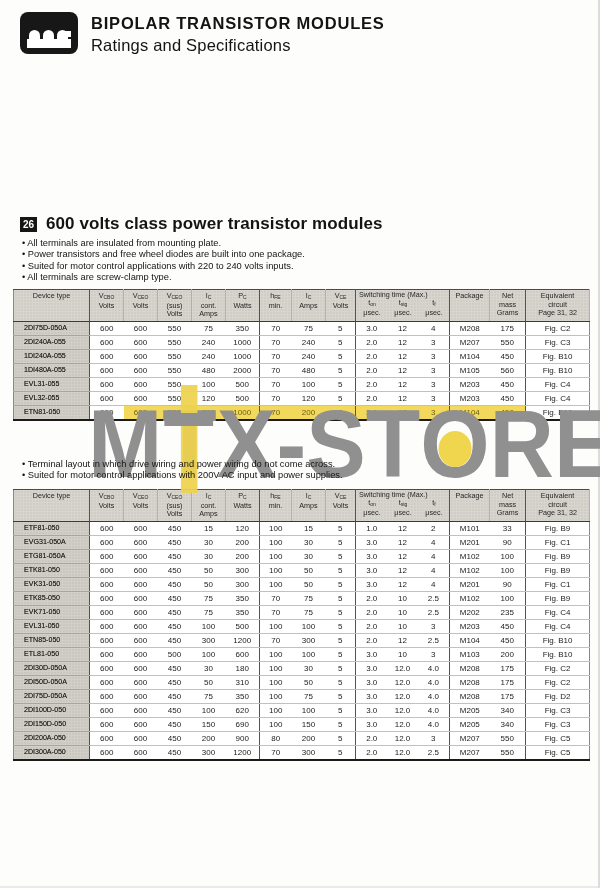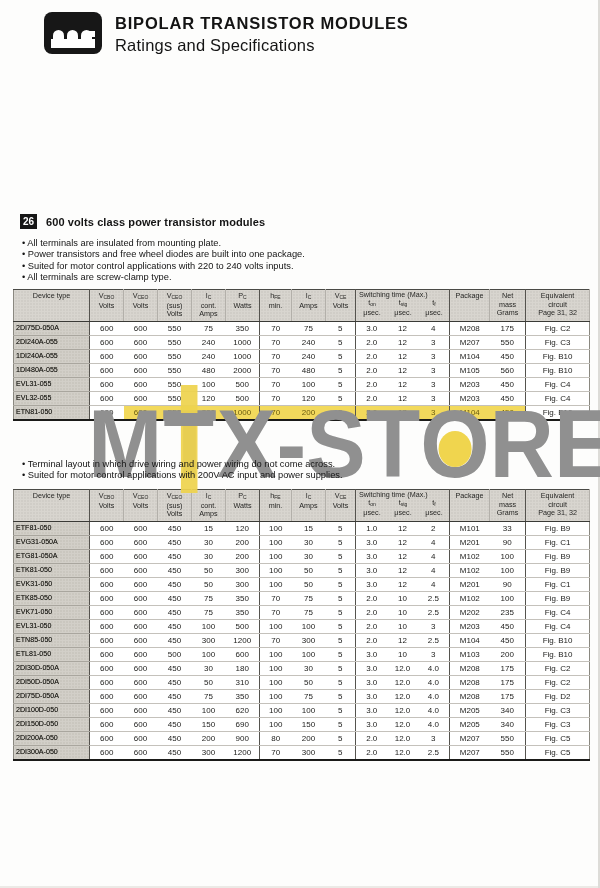--- a/index.html
+++ b/index.html
@@ -1,55 +1,55 @@
 <!DOCTYPE html>
 <html><head>
 <meta charset="utf-8">
 <style>
   html,body{margin:0;padding:0;background:#e9e8e5;}
   .page{position:relative;width:600px;height:888px;background:#fdfdfc;overflow:hidden;
         font-family:"Liberation Sans",sans-serif;color:#141414;
         box-shadow:inset -2px 0 0 #dddcd8, inset 0 -2px 0 #eceae6;}
   
-  .doc-header{position:absolute;left:20px;top:12px;display:flex;align-items:flex-start;margin-left:24px;}
+  .doc-header{position:absolute;left:20px;top:12px;display:flex;align-items:flex-start;}
   .logo{width:58px;height:42px;background:#171717;border-radius:8px;position:relative;flex:none;}
   .logo .strip{position:absolute;left:7px;right:7px;bottom:6px;height:9px;background:#fff;}
   .logo .hump{position:absolute;bottom:15px;width:11px;height:9px;background:#fff;border-radius:6px 6px 0 0;}
   .logo .h1{left:9px;} .logo .h2{left:23px;} .logo .h3{left:37px;}
   .logo .sq{position:absolute;right:7px;bottom:17px;width:6px;height:6px;background:#fff;}
   .titles{margin-left:13px;padding-top:1px;}
   .t1{font-size:16.5px;font-weight:bold;letter-spacing:0.8px;line-height:21px;}
   .t2{font-size:16.5px;line-height:22px;letter-spacing:0.2px;}
   
   .section{position:absolute;left:20px;display:flex;align-items:center;gap:9px;z-index:5;}
   #sec26{top:214px;} #sec27{top:436px;}
   .secnum{width:17px;height:15px;background:#161616;color:#fff;font-size:10px;font-weight:bold;
           display:flex;align-items:center;justify-content:center;flex:none;}
-  .sectitle{font-size:11px;font-weight:bold;letter-spacing:0.1px;}
+  .sectitle{font-size:17px;font-weight:bold;letter-spacing:0.1px;}
   .bullets{position:absolute;left:22px;z-index:5;}
   #bul26{top:238px;} #bul27{top:459px;}
   .bullets div{font-size:9.3px;line-height:11.4px;}
   .bullets div::before{content:"•  ";}
   
   table.tbl{position:absolute;left:13px;width:575px;border-collapse:collapse;table-layout:fixed;z-index:2;
             background:#fff;border-left:1px solid #8a8880;border-right:1px solid #8a8880;}
   #tbl26{top:289px;} #tbl27{top:489px;}
   .tbl th,.tbl td{padding:0;margin:0;}
   .tbl thead th{height:31px;vertical-align:top;font-weight:normal;text-align:center;
       border-top:1.2px solid #4a4a46;border-bottom:1.5px solid #3a3a36;
       background-color:#d8d5cf;background-image:radial-gradient(#b9b5ad 0.8px,transparent 0.9px);background-size:3px 3px;
       border-right:1px solid #b3b0aa;}
   .h-l{font-size:7.2px;line-height:8.6px;color:#262624;}
   .h-l sub{font-size:5px;vertical-align:-1px;}
   .grp-label{font-size:7.2px;line-height:9px;text-align:left;padding-left:3px;color:#262624;}
   .grp-row{display:flex;}
   .grp-row .gc{flex:none;}
   .tbl td{font-size:8px;text-align:center;height:13px;line-height:13px;
       border-bottom:1px solid #c4c1bb;color:#1c1c1a;white-space:nowrap;overflow:hidden;}
-  .tbl td.device{text-align:left;padding-left:2px;font-size:7.1px;color:#23231f;
+  .tbl td.device{text-align:left;padding-left:10px;font-size:7.1px;color:#23231f;
       background-color:#d2cfc8;background-image:radial-gradient(#b1ada5 0.8px,transparent 0.9px);background-size:3px 3px;
       border-bottom:1px solid #a9a69e;text-shadow:0 0 0.5px #66625a;}
   .sep{border-right:1px solid #55534e !important;}
   .tbl tbody tr:last-child td{border-bottom:2.4px solid #1b1b19;}
   td.hl{background:#f2d95c;color:#6b5d10;text-shadow:none;}
   
   .wm{position:absolute;left:88px;top:401px;z-index:4;white-space:nowrap;
       font-weight:bold;font-size:97px;line-height:86px;letter-spacing:0px;color:#909090;
       transform:scaleX(0.92);transform-origin:left top;}
   .wm .ltr{position:relative;display:inline-block;}

